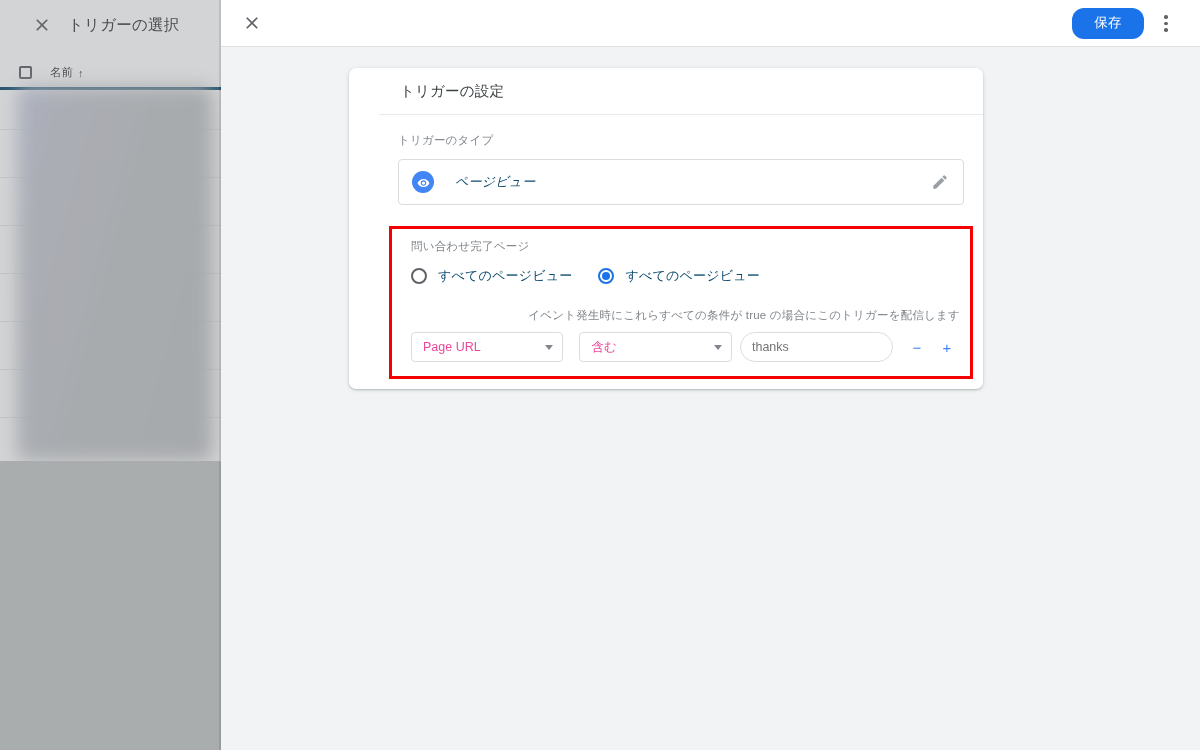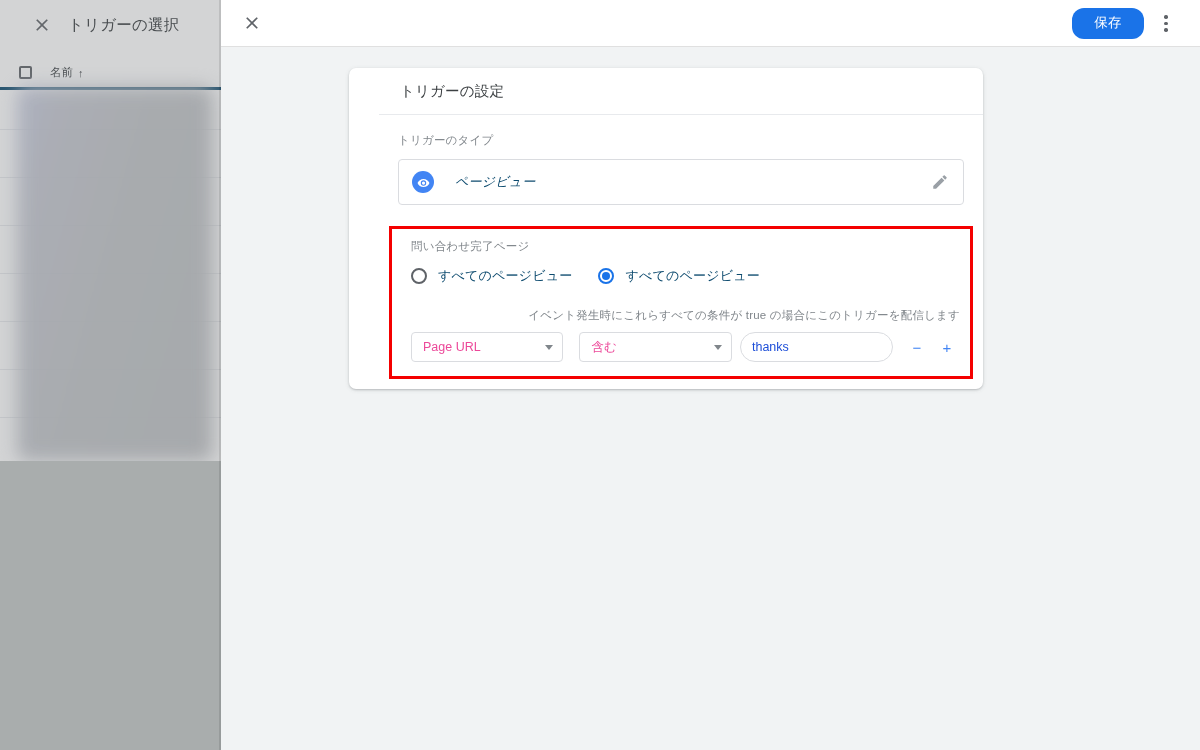--- a/index.html
+++ b/index.html
@@ -167,21 +167,21 @@
   .caret {
     margin-left: auto;
     width: 0; height: 0;
     border-left: 4.5px solid transparent; border-right: 4.5px solid transparent;
     border-top: 5px solid #80868b;
   }
   .value-input {
     width: 200px; height: 30px; margin-left: 8px;
     border: 1px solid #dadce0; border-radius: 15px;
     display: flex; align-items: center; padding: 0 11px;
-    font-size: 12.5px; color: #1d4ed8; background: #fff;
+    font-size: 12.5px; color: #737373; background: #fff;
   }
   .rowbtns { display: flex; align-items: center; margin-left: 11px; }
   .btn-minus, .btn-plus {
     width: 26px; height: 26px; display: flex; align-items: center; justify-content: center;
     color: #4285f4; font-size: 15px; cursor: pointer; line-height: 1;
   }
   .btn-plus { margin-left: 4px; }
 </style>
 </head>
 <body>

